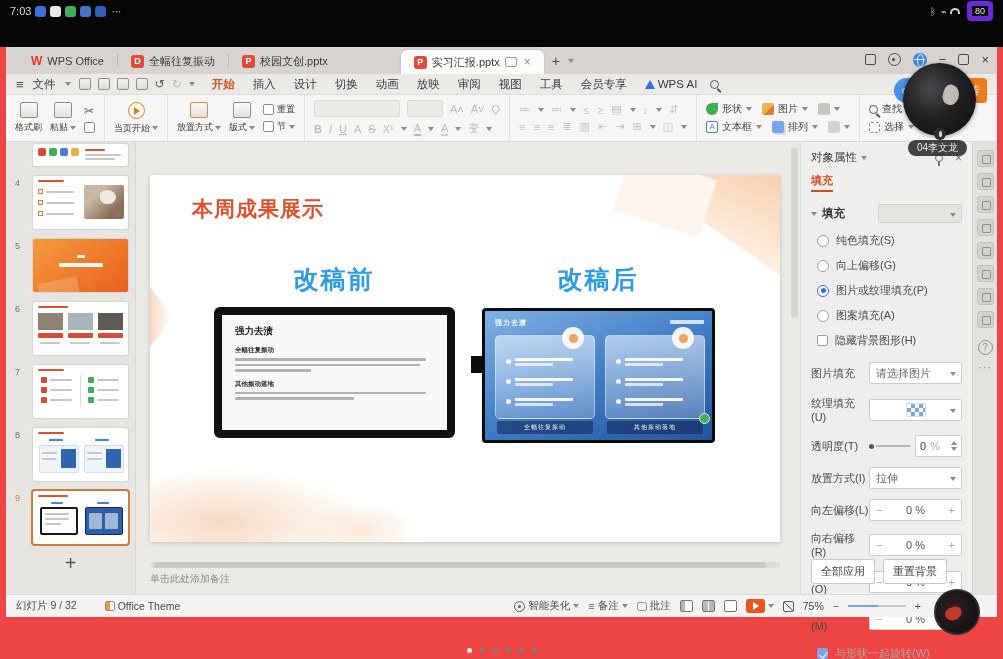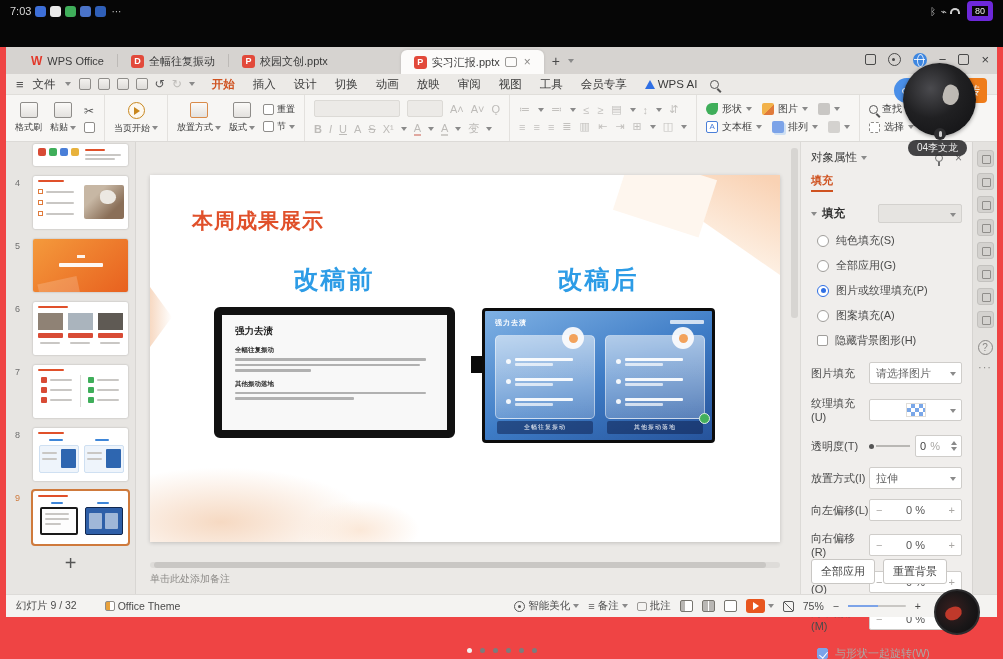--- a/index.html
+++ b/index.html
@@ -87,21 +87,21 @@
   .thumb.sel{outline:2px solid #cf7a3c;outline-offset:0;}
   .tl{position:absolute;background:#c9c7c4;height:2px;border-radius:1px;}
   .tl.o{background:#e0502a;}
   .tl.b{background:#3e86d8;}
   .addslide{width:100%;text-align:center;font-size:20px;color:#555;margin-top:8px;}
 
   
   #canvas{flex:1;background:#ebe9e6;position:relative;}
   #slide{position:absolute;left:14px;top:33px;width:630px;height:367px;background:#fff;box-shadow:0 1px 4px rgba(0,0,0,.18);overflow:hidden;}
   .dec{position:absolute;pointer-events:none;}
-  #slide-title{position:absolute;left:42px;top:20px;font-size:21px;font-weight:bold;color:#e0502a;letter-spacing:1px;margin-top:12px;}
+  #slide-title{position:absolute;left:42px;top:20px;font-size:21px;font-weight:bold;color:#e0502a;letter-spacing:1px;}
   .vslabel{position:absolute;top:88px;width:200px;text-align:center;font-size:25px;font-weight:bold;color:#2d9ce6;letter-spacing:2px;}
   #shot-left{position:absolute;left:64px;top:132px;width:241px;height:131px;border:8px solid #111;border-radius:6px;background:#f8f8f8;padding:10px 13px;}
   #shot-left .h1{font-size:9.5px;font-weight:bold;color:#1c1c1c;}
   #shot-left .h2{font-size:6.5px;font-weight:bold;color:#2c2c2c;margin-top:8px;}
   .skl{height:2.6px;background:#9f9f9f;border-radius:1px;margin-top:3px;opacity:.8;}
   #crop-handle{position:absolute;left:321px;top:181px;width:17px;height:17px;background:#0a0a0a;}
   #shot-right{position:absolute;left:332px;top:133px;width:233px;height:135px;border:3px solid #0c0c0c;border-radius:4px;background:linear-gradient(155deg,#7fb1e4 0%,#3e7cc6 52%,#26539b 100%);}
   #shot-right .h1{position:absolute;left:10px;top:7px;font-size:7px;font-weight:bold;color:#fff;letter-spacing:1px;}
   .glass{position:absolute;top:24px;width:100px;height:84px;border-radius:5px;background:linear-gradient(180deg,rgba(255,255,255,.55),rgba(255,255,255,.22));border:1px solid rgba(255,255,255,.45);}
   .gcirc{position:absolute;top:-9px;right:10px;width:22px;height:22px;border-radius:50%;background:rgba(250,250,252,.95);display:flex;align-items:center;justify-content:center;}
@@ -668,21 +668,21 @@
               <span class="cdn"></span>
             </span>
         </div>
 
         <div class="radio-row">
           <span class="rad"></span>
           <span>纯色填充(S)</span>
         </div>
         <div class="radio-row">
           <span class="rad"></span>
-          <span>全部应用(G)</span>
+          <span>向上偏移(G)</span>
         </div>
         <div class="radio-row">
           <span class="rad on"></span>
           <span>图片或纹理填充(P)</span>
         </div>
         <div class="radio-row">
           <span class="rad"></span>
           <span>图案填充(A)</span>
         </div>
         <div class="radio-row">

